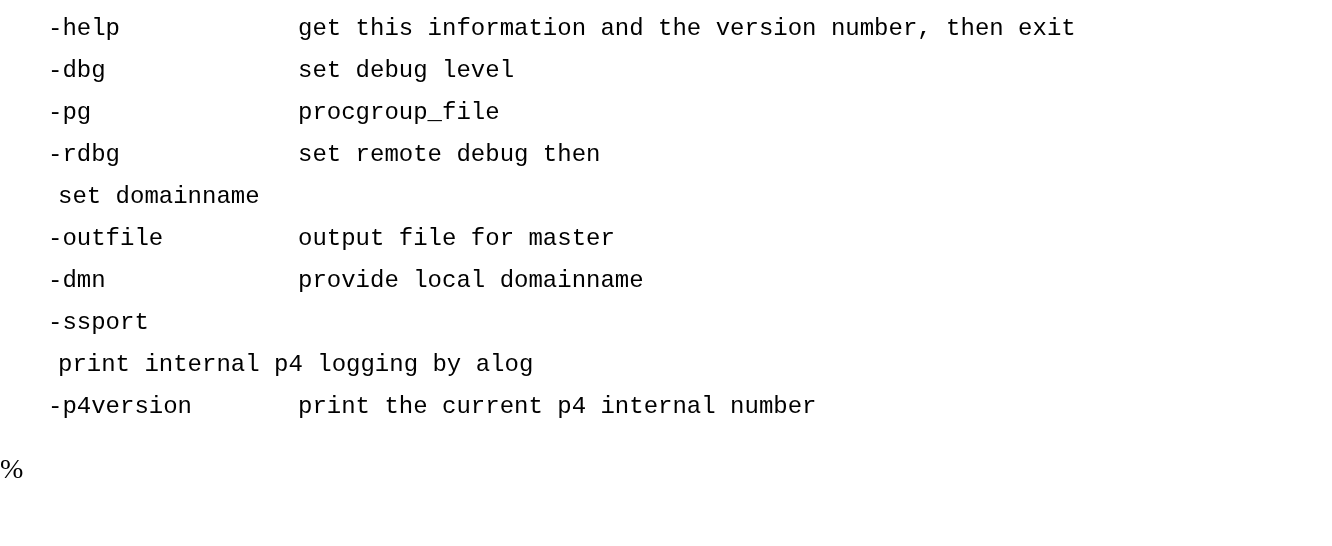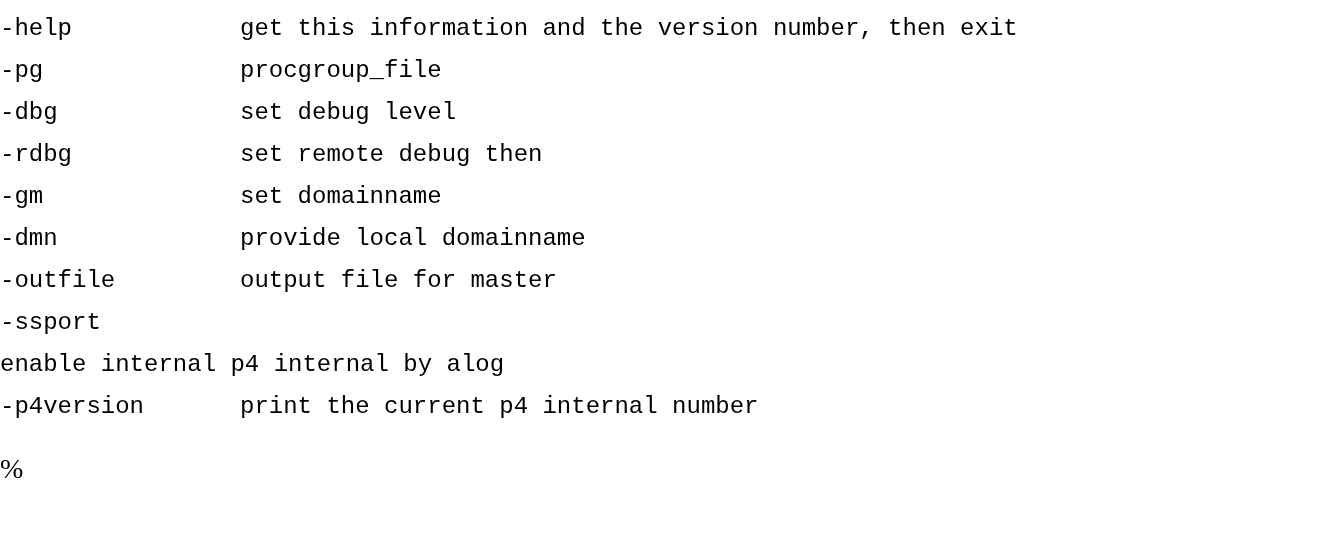--- a/index.html
+++ b/index.html
@@ -12,77 +12,78 @@
       font-family: "Courier New", Courier, monospace;
       font-size: 24px;
       color: #000000;
       padding: 8px 0 0 0;
       width: 1332px;
       height: 546px;
       overflow: hidden;
     }
     .options-list {
       display: block;
+      padding-left: 48px;
     }
     .option-row {
       display: flex;
       line-height: 1.75;
       white-space: pre;
     }
     .option-flag {
       width: 240px;
       flex-shrink: 0;
     }
     .option-desc {
       flex: 1;
+      margin-left: 10px;
     }
     .prompt-line {
       font-family: "Times New Roman", Times, serif;
       font-size: 28px;
       margin-top: 20px;
       line-height: 1.5;
     }
   </style>
 </head>
 <body>
 
 <div class="options-list">
   <div class="option-row">
     <span class="option-flag">-help</span>
     <span class="option-desc">get this information and the version number, then exit</span>
   </div>
   <div class="option-row">
+    <span class="option-flag">-dbg</span>
+    <span class="option-desc">set debug level</span>
+  </div>
+  <div class="option-row">
     <span class="option-flag">-pg</span>
     <span class="option-desc">procgroup_file</span>
-  </div>
-  <div class="option-row">
-    <span class="option-flag">-dbg</span>
-    <span class="option-desc">set debug level</span>
   </div>
   <div class="option-row">
     <span class="option-flag">-rdbg</span>
     <span class="option-desc">set remote debug then</span>
   </div>
   <div class="option-row">
-    <span class="option-flag">-gm</span>
     <span class="option-desc">set domainname</span>
+  </div>
+  <div class="option-row">
+    <span class="option-flag">-outfile</span>
+    <span class="option-desc">output file for master</span>
   </div>
   <div class="option-row">
     <span class="option-flag">-dmn</span>
     <span class="option-desc">provide local domainname</span>
   </div>
   <div class="option-row">
-    <span class="option-flag">-outfile</span>
-    <span class="option-desc">output file for master</span>
-  </div>
-  <div class="option-row">
     <span class="option-flag">-ssport</span>
   </div>
   <div class="option-row">
-    <span class="option-desc">enable internal p4 internal by alog</span>
+    <span class="option-desc">print internal p4 logging by alog</span>
   </div>
   <div class="option-row">
     <span class="option-flag">-p4version</span>
     <span class="option-desc">print the current p4 internal number</span>
   </div>
 </div>
 
 <div class="prompt-line">%</div>
 
 </body></html>

